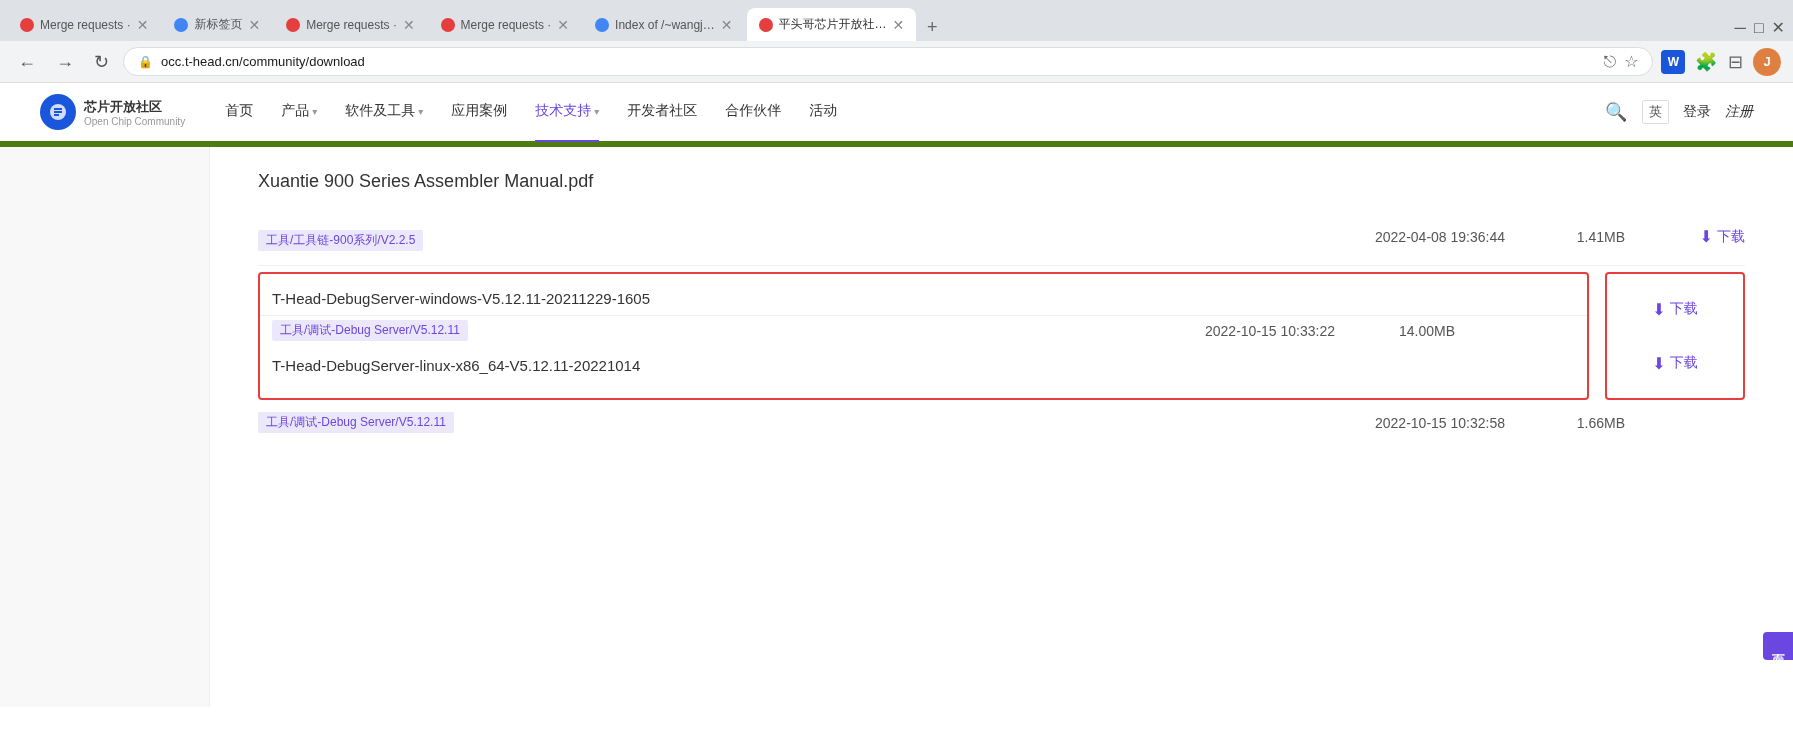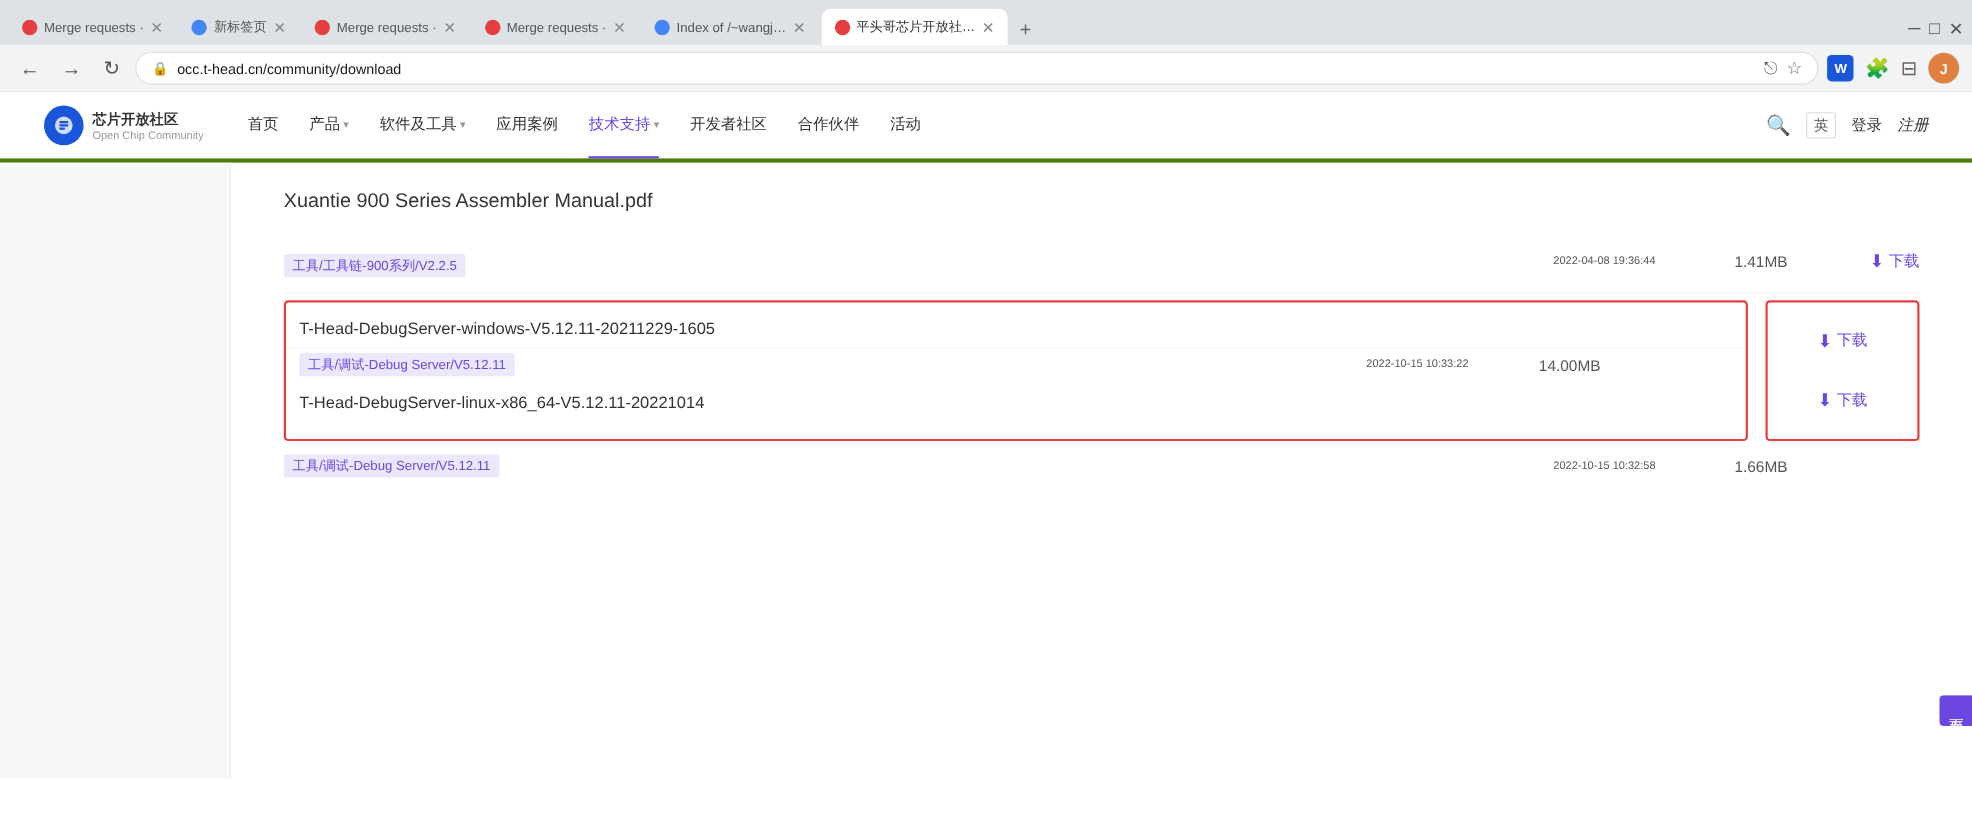--- a/index.html
+++ b/index.html
@@ -25,21 +25,21 @@
     .address-bar { flex: 1; display: flex; align-items: center; background: #fff; border: 1px solid #ddd; border-radius: 20px; padding: 4px 14px; gap: 8px; }
     .address-lock { font-size: 12px; color: #555; }
     .address-text { flex: 1; font-size: 13px; color: #1a1a1a; }
     .address-actions { display: flex; gap: 8px; align-items: center; color: #666; font-size: 16px; }
     .toolbar-actions { display: flex; align-items: center; gap: 10px; font-size: 14px; color: #555; }
     .avatar-btn { width: 28px; height: 28px; border-radius: 50%; background: #e08040; color: #fff; font-size: 13px; font-weight: bold; display: flex; align-items: center; justify-content: center; cursor: pointer; }
     .ext-btn { width: 24px; height: 24px; border-radius: 4px; display: flex; align-items: center; justify-content: center; font-size: 12px; font-weight: bold; }
     .ext-w { background: #1a56db; color: #fff; }
 
     
-    .site-header { display: flex; align-items: center; padding: 0 40px; height: 64px; border-bottom: 4px solid #4d7c0f; background: #fff; }
+    .site-header { display: flex; align-items: center; padding: 0 40px; height: 64px; border-bottom: 6px solid #4d7c0f; background: #fff; }
     .logo { display: flex; align-items: center; gap: 8px; margin-right: 40px; }
     .logo-icon { width: 36px; height: 36px; border-radius: 50%; background: #1a56db; display: flex; align-items: center; justify-content: center; }
     .logo-icon svg { width: 24px; height: 24px; fill: #fff; }
     .logo-text-main { font-size: 13px; color: #333; font-weight: 600; }
     .logo-text-sub { font-size: 10px; color: #999; }
     .main-nav { display: flex; gap: 28px; flex: 1; }
     .nav-item { font-size: 14px; color: #333; cursor: pointer; display: flex; align-items: center; gap: 3px; padding: 20px 0; border-bottom: 2px solid transparent; }
     .nav-item.active { color: #6b46e0; border-bottom-color: #6b46e0; }
     .nav-item .chevron { font-size: 10px; color: #999; }
     .header-right { display: flex; align-items: center; gap: 14px; color: #555; }
@@ -54,21 +54,21 @@
 
     .main-content { flex: 1; padding: 24px 48px; }
     .page-title { font-size: 18px; color: #333; margin-bottom: 16px; font-weight: 400; }
 
     .file-list { width: 100%; }
     .file-row { display: flex; align-items: center; padding: 14px 0; border-bottom: 1px solid #f0f0f0; gap: 0; }
     .file-row:last-child { border-bottom: none; }
     .file-info { flex: 1; min-width: 0; }
     .file-name { font-size: 15px; color: #333; margin-bottom: 8px; }
     .file-tag { display: inline-block; background: #ece8fc; color: #6b46e0; font-size: 12px; padding: 2px 8px; border-radius: 2px; margin-right: 8px; }
-    .file-date { width: 200px; font-size: 10px; color: #555; text-align: right; flex-shrink: 0; }
+    .file-date { width: 200px; font-size: 14px; color: #555; text-align: right; flex-shrink: 0; }
     .file-size { width: 120px; font-size: 14px; color: #555; text-align: right; flex-shrink: 0; }
     .file-download { width: 120px; text-align: right; flex-shrink: 0; }
     .download-btn { color: #6b46e0; font-size: 14px; cursor: pointer; display: inline-flex; align-items: center; gap: 4px; text-decoration: none; }
     .download-icon { font-size: 16px; }
 
     
     .highlighted-group { border: 2px solid #e53e3e; border-radius: 4px; padding: 0; margin: 0; position: relative; }
     .highlighted-download { border: 2px solid #e53e3e; border-radius: 4px; }
 
     

